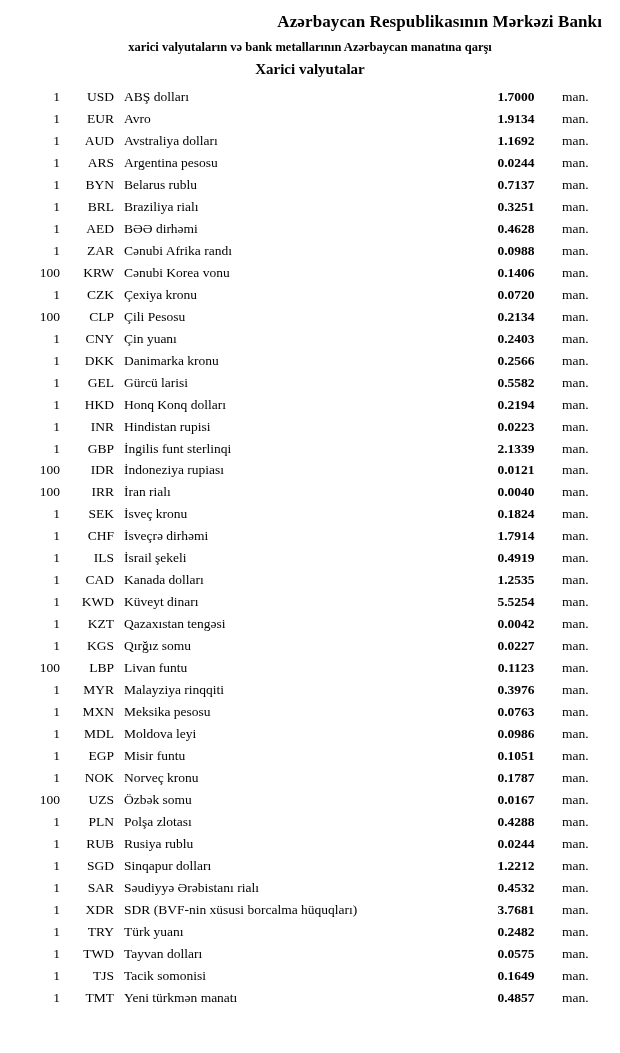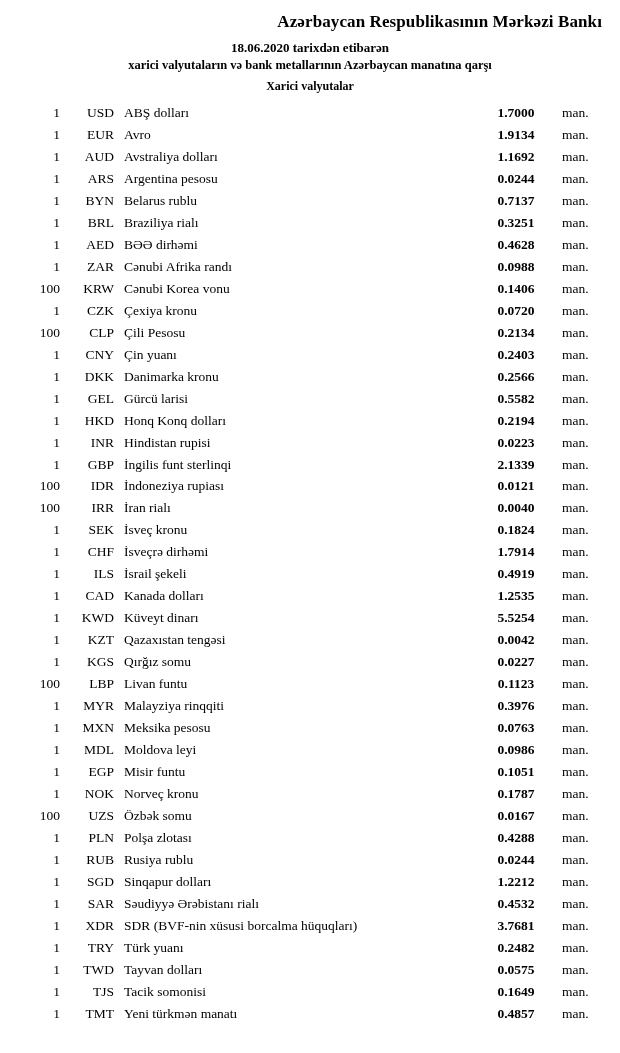--- a/index.html
+++ b/index.html
@@ -36,21 +36,21 @@
   }
   .bulletin {
     text-align: center;
     font-size: 15px;
     font-weight: bold;
     margin: 4px 0 14px 0;
     letter-spacing: 0.2px;
   }
   .section-head {
     text-align: center;
-    font-size: 12px;
+    font-size: 15px;
     font-weight: bold;
     margin: 6px 0 8px 0;
   }
   table.rates {
     width: 100%;
     border-collapse: collapse;
     font-size: 13.5px;
   }
   table.rates td {
     padding: 1px 0;
@@ -83,21 +83,20 @@
     width: 40px;
     text-align: left;
   }
 </style>
 </head>
 <body>
 
 <div class="page">
 
   <div class="title">Azərbaycan Respublikasının Mərkəzi Bankı</div>
-  <div class="subline bigger">18.06.2020  tarixdən etibarən</div>
   <div class="subline">xarici valyutaların və bank metallarının Azərbaycan manatına qarşı</div>
 
   <div class="section-head">Xarici valyutalar</div>
 
   <table class="rates">
     <tbody>
         <tr>
           <td class="col-amount">1</td>
           <td class="col-code">USD</td>
           <td class="col-name">ABŞ dolları</td>

